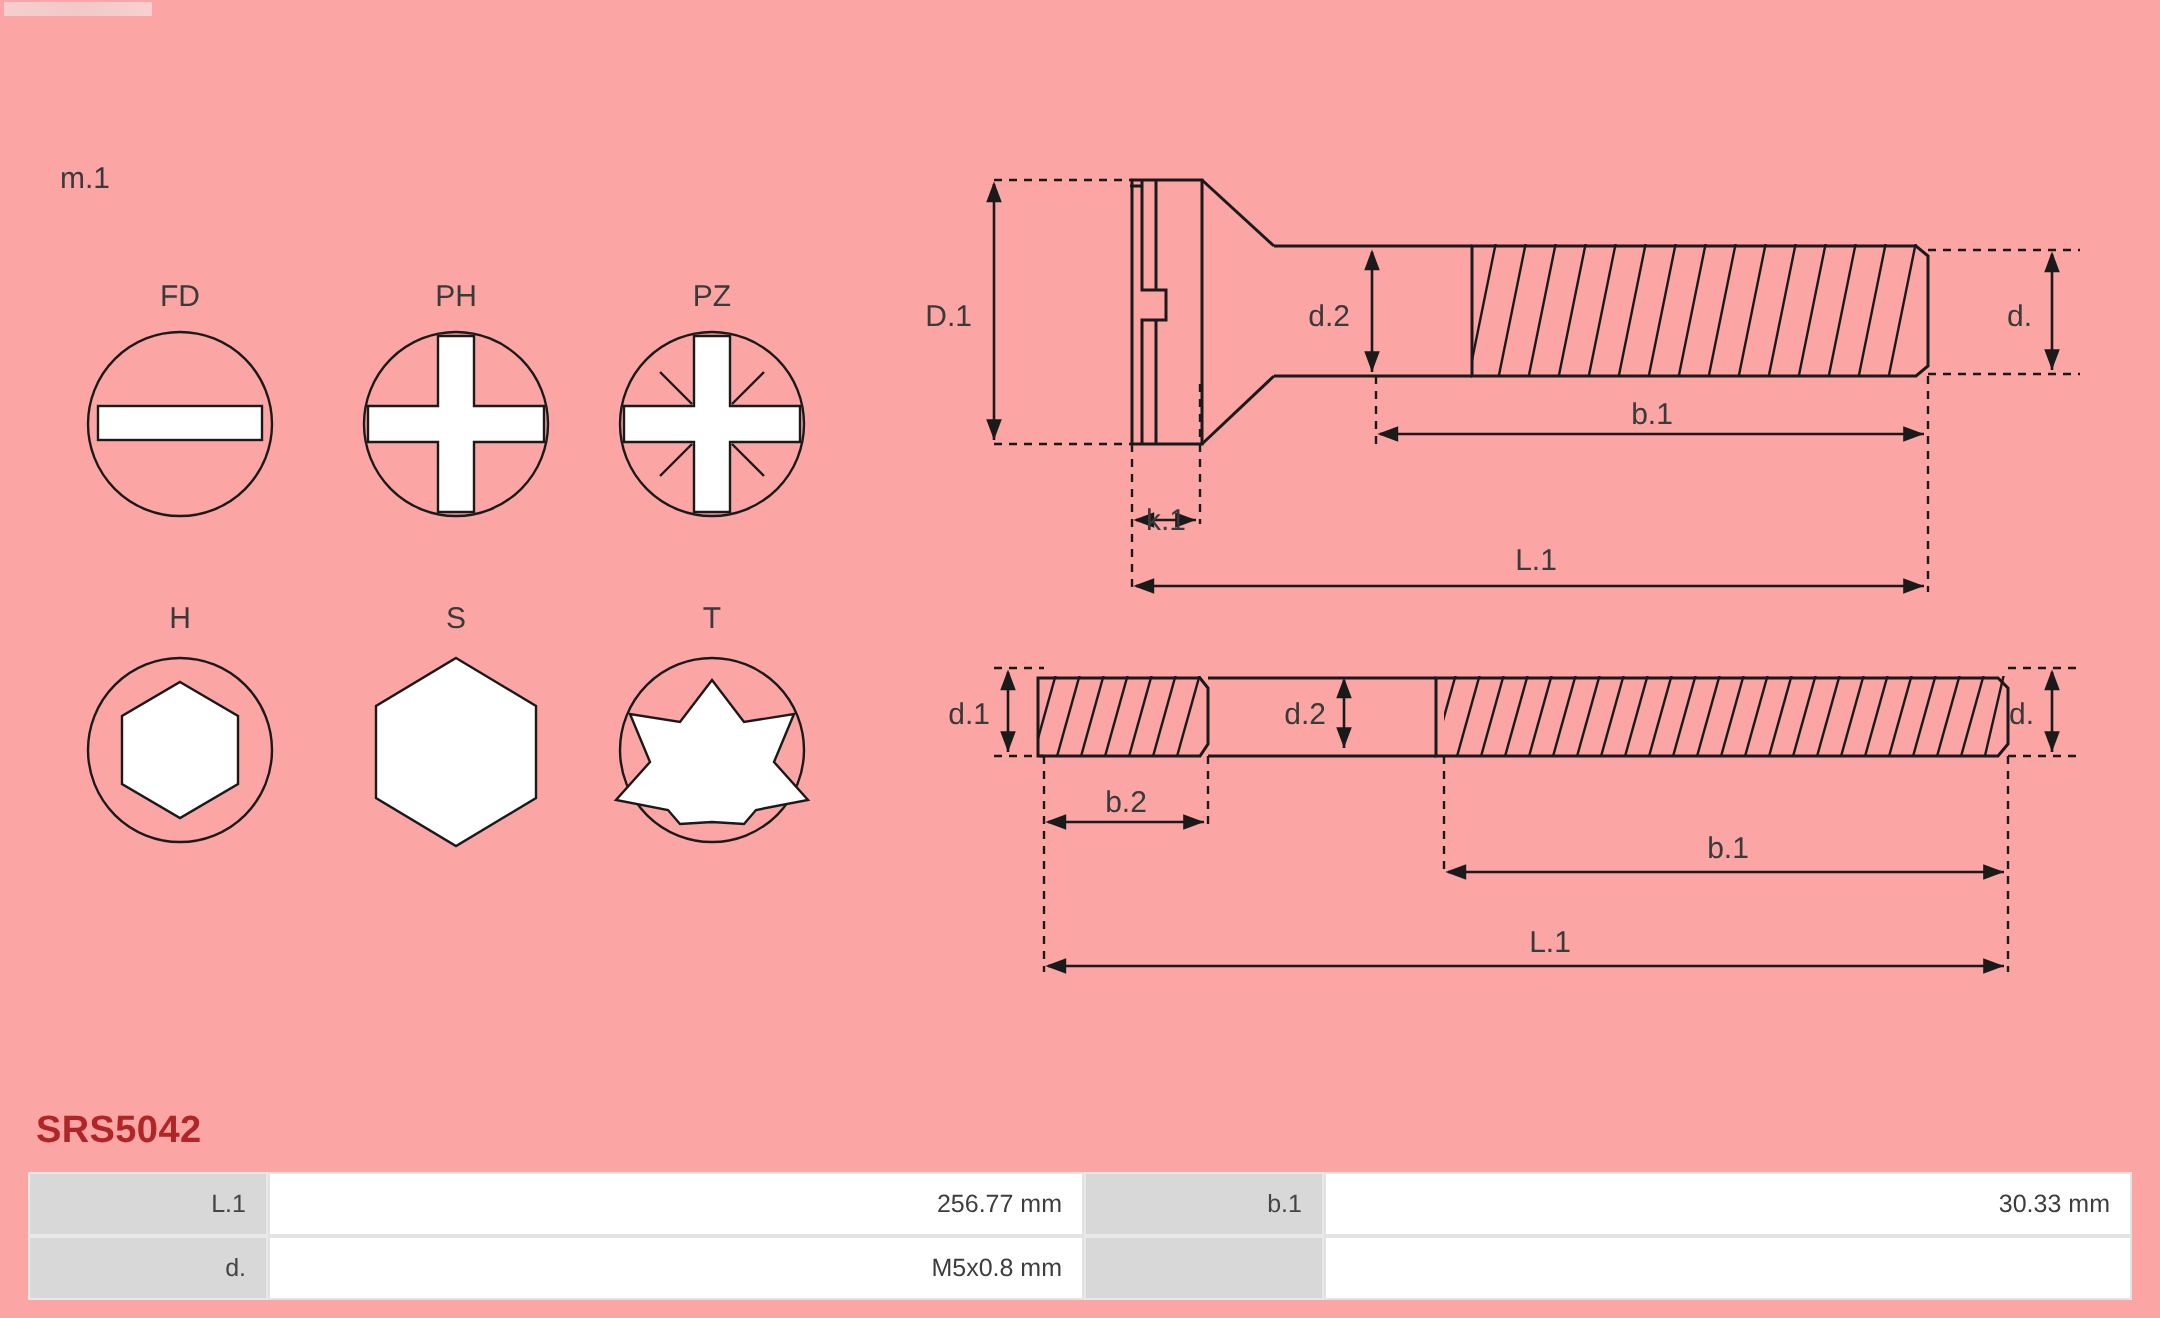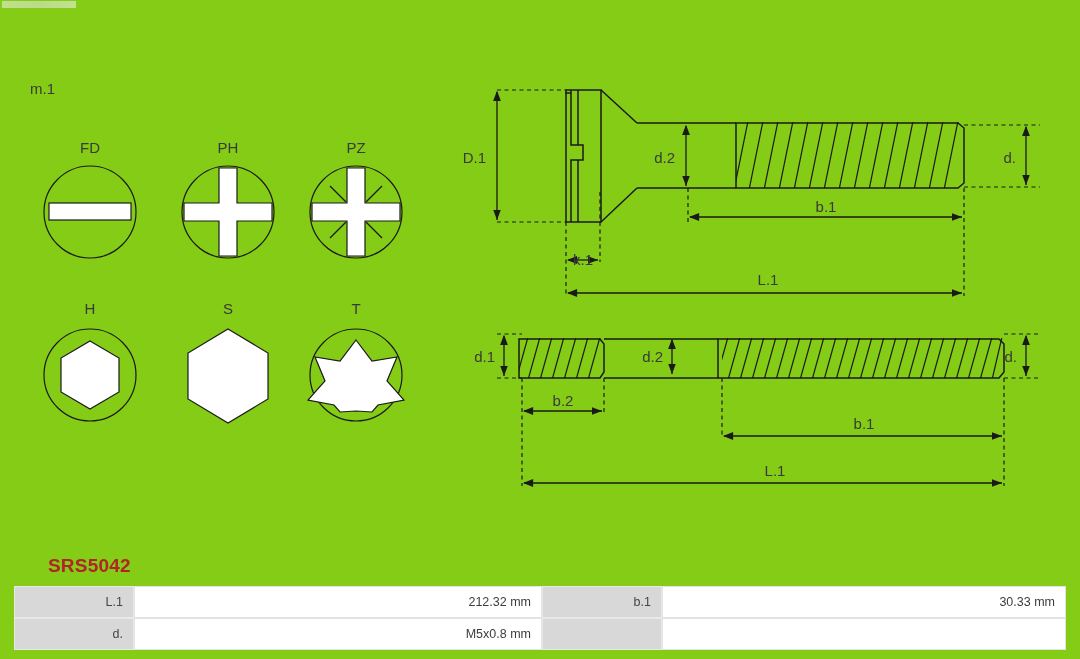--- a/index.html
+++ b/index.html
@@ -11,21 +11,21 @@
     width: 1080px;
     height: 659px;
     position: relative;
     font-family: "Liberation Sans", sans-serif;
     color: #3a3a3a;
     overflow: hidden;
   }
   #page {
     position: absolute;
     inset: 0;
-    background: #84cc16;
+    background: #fca5a5;
   }
 
   
   #drawing-area {
     position: absolute;
     left: 0; top: 0;
     width: 1080px; height: 540px;
   }
   #drawing-svg { display: block; }
 
@@ -305,33 +305,33 @@
       <path class="dim" d="M724,436 L1002,436" marker-start="url(#ar-e)" marker-end="url(#ar-s)"></path>
       <text class="dim-text" x="864" y="429" text-anchor="middle">b.1</text>
 
       <path class="dim" d="M524,483 L1002,483" marker-start="url(#ar-e)" marker-end="url(#ar-s)"></path>
       <text class="dim-text" x="775" y="476" text-anchor="middle">L.1</text>
     </g>
 
   </svg>
   </div>
 
-  <div id="part-number" style="color: rgb(176, 37, 38); margin-left: 30px;">SRS5042</div>
+  <div id="part-number" style="color: rgb(176, 37, 38);">SRS5042</div>
 
   <table id="spec-table">
     <colgroup>
       <col class="c-key">
         <col class="c-val">
         <col class="c-key2">
         <col class="c-val2">
     </colgroup>
     <tbody>
       <tr>
         <td class="key" style="background: rgb(216, 216, 216);">L.1</td>
-        <td>212.32 mm</td>
+        <td>256.77 mm</td>
         <td class="key" style="background: rgb(216, 216, 216);">b.1</td>
         <td>30.33 mm</td>
       </tr>
       <tr>
         <td class="key" style="background: rgb(216, 216, 216);">d.</td>
         <td>M5x0.8 mm</td>
         <td class="key" style="background: rgb(216, 216, 216);"></td>
         <td></td>
       </tr>
     </tbody>

